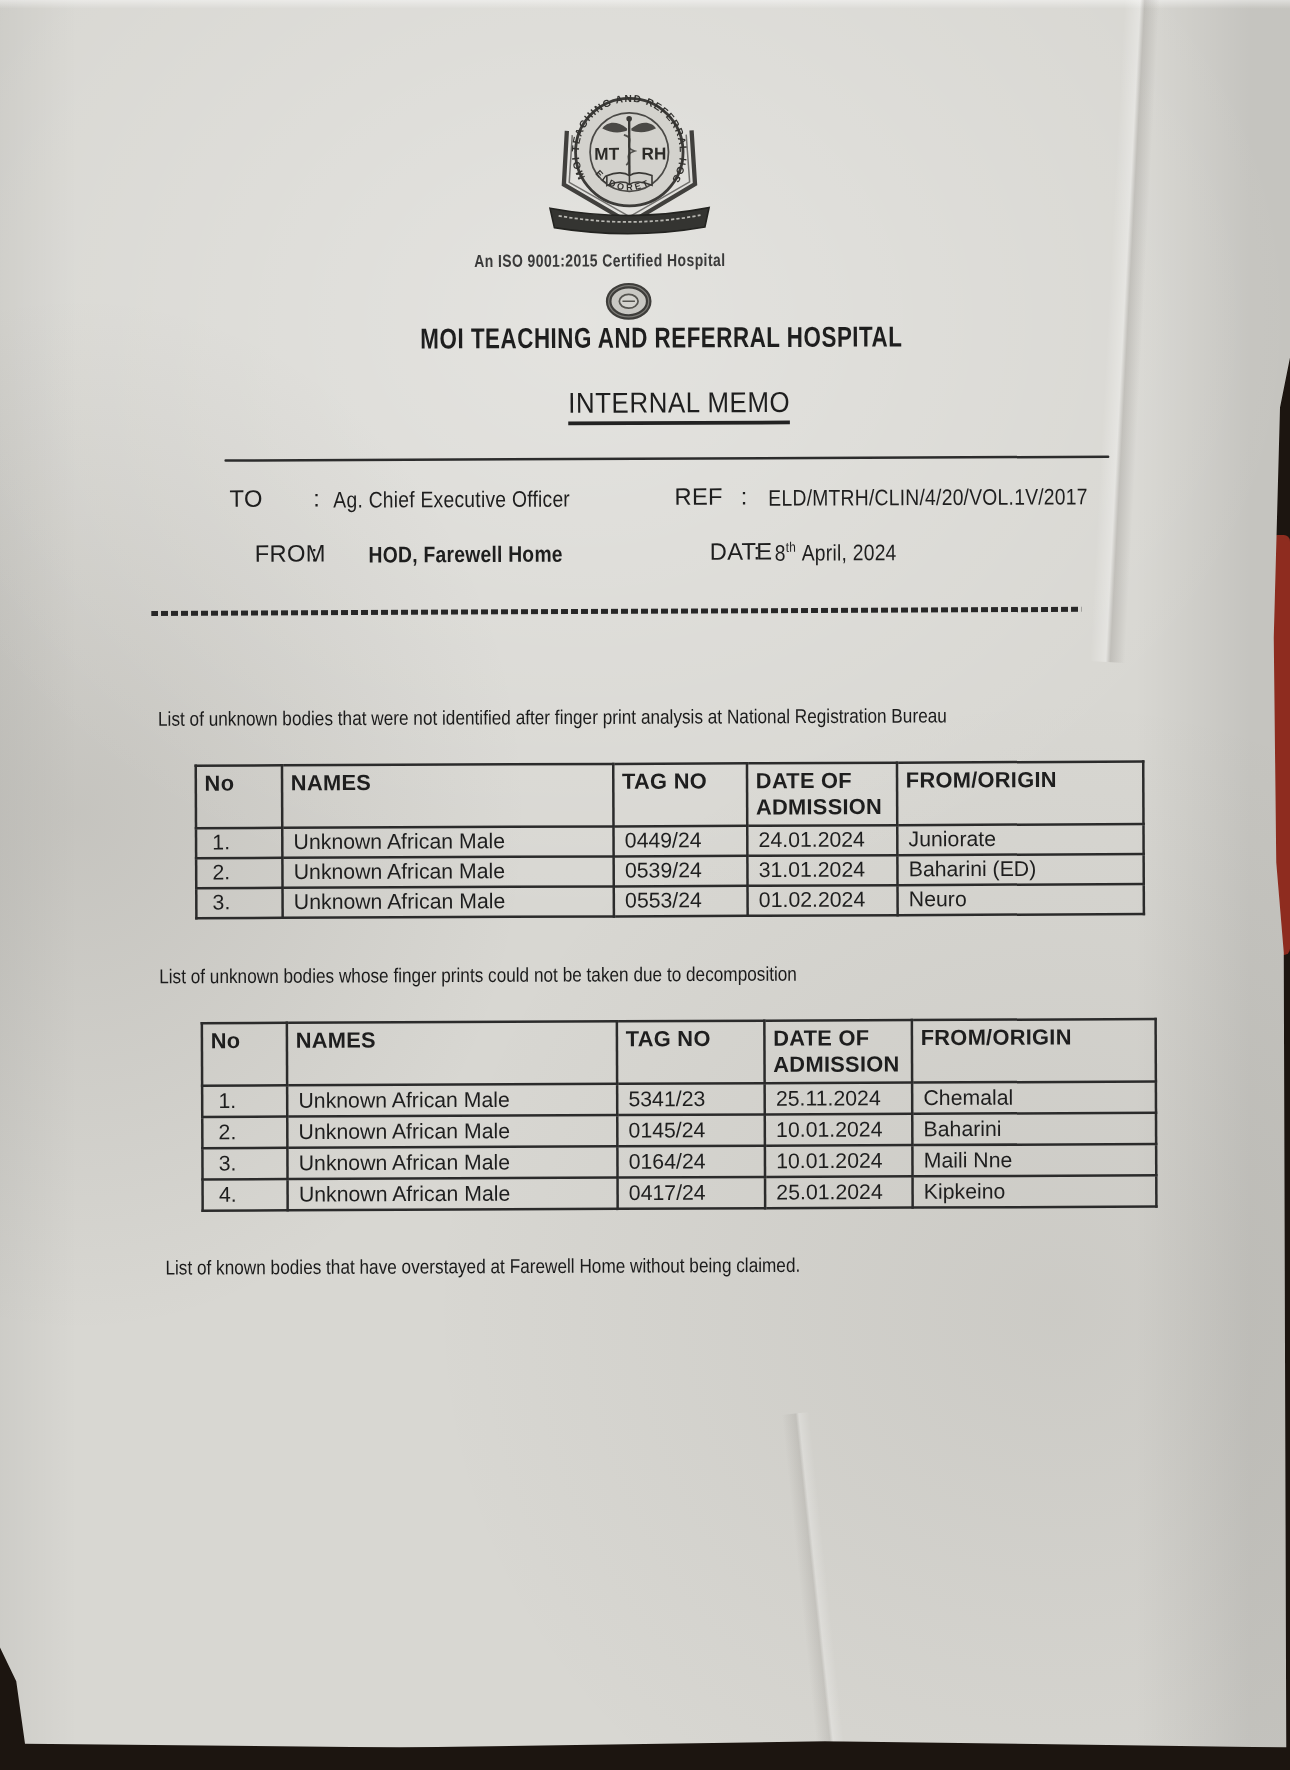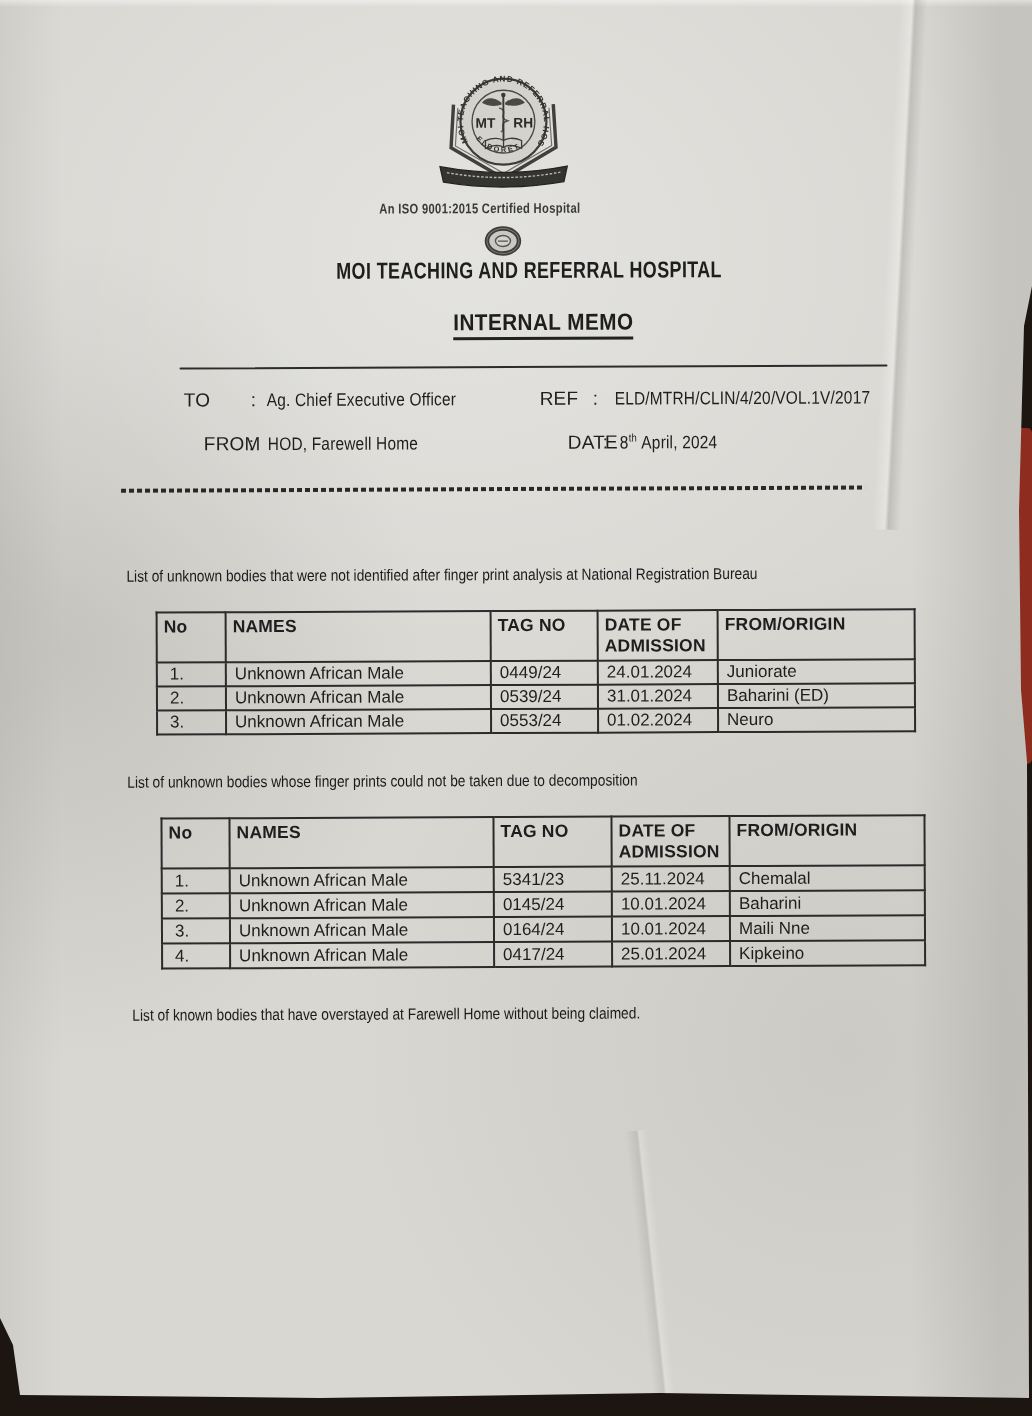--- a/index.html
+++ b/index.html
@@ -35,21 +35,21 @@
   .abs{position:absolute;white-space:nowrap;}
   .narrow{display:inline-block;transform:scaleX(0.86);transform-origin:0 50%;}
   .narrow-c{display:inline-block;transform-origin:50% 50%;}
 
   .logo-wrap{left:420px;top:70px;width:172px;height:130px;}
   .iso-line{left:482px;top:200px;transform:translateX(-50%);font-size:14px;font-weight:bold;color:#3a3a3a;letter-spacing:.4px;}
   .iso-line .narrow-c{transform:scaleX(0.8);}
   .emblem{left:486px;top:225px;}
   .h1{left:531px;top:257px;transform:translateX(-50%);font-size:23px;font-weight:bold;}
   .h1 .narrow-c{transform:scaleX(0.78);letter-spacing:.5px;}
-  .h2{left:545px;top:309px;transform:translateX(-50%);font-size:23px;font-weight:bold;}
+  .h2{left:545px;top:309px;transform:translateX(-50%);font-size:23px;font-weight:normal;}
   .h2 .narrow-c{transform:scaleX(0.9);letter-spacing:.5px;border-bottom:3px solid #222;padding-bottom:1px;}
   .rule-thin{left:181px;top:366px;width:708px;height:2px;background:#2c2c2c;border-radius:1px;}
   .rule-dashed{left:122px;top:487px;width:744px;height:4px;
     background:repeating-linear-gradient(90deg,#282828 0 5px,rgba(0,0,0,0) 5px 8px);}
 
   .meta-lbl{font-size:19px;font-weight:normal;letter-spacing:.2px;}
   .meta-val{font-size:18px;}
   .meta-val .narrow{letter-spacing:.2px;}
   sup{font-size:11px;vertical-align:super;line-height:0;}
 
@@ -155,21 +155,21 @@
       <span class="narrow">Ag. Chief Executive Officer</span>
     </div>
     <div class="abs meta-lbl" style="left:541px;top:388px;">REF</div>
     <div class="abs meta-lbl" style="left:594px;top:388px;">:</div>
     <div class="abs meta-val" style="left:616px;top:389px;">
       <span class="narrow">ELD/MTRH/CLIN/4/20/VOL.1V/2017</span>
     </div>
 
     <div class="abs meta-lbl" style="left:185px;top:432px;margin-left:20px;">FROM</div>
     <div class="abs meta-lbl" style="left:250px;top:432px;">:</div>
-    <div class="abs meta-val" style="left:269px;top:433px;">
+    <div class="abs meta-val" style="left:296px;top:433px;font-weight:bold;">
       <span class="narrow">HOD, Farewell Home</span>
     </div>
     <div class="abs meta-lbl" style="left:521px;top:432px;margin-left:48px;">DATE</div>
     <div class="abs meta-lbl" style="left:604px;top:432px;">:</div>
     <div class="abs meta-val" style="left:621px;top:433px;">
       <span class="narrow"><span>8</span><sup>th</sup>&nbsp;<span>April, 2024</span></span>
     </div>
 
     <div class="abs rule-dashed"></div>
 

